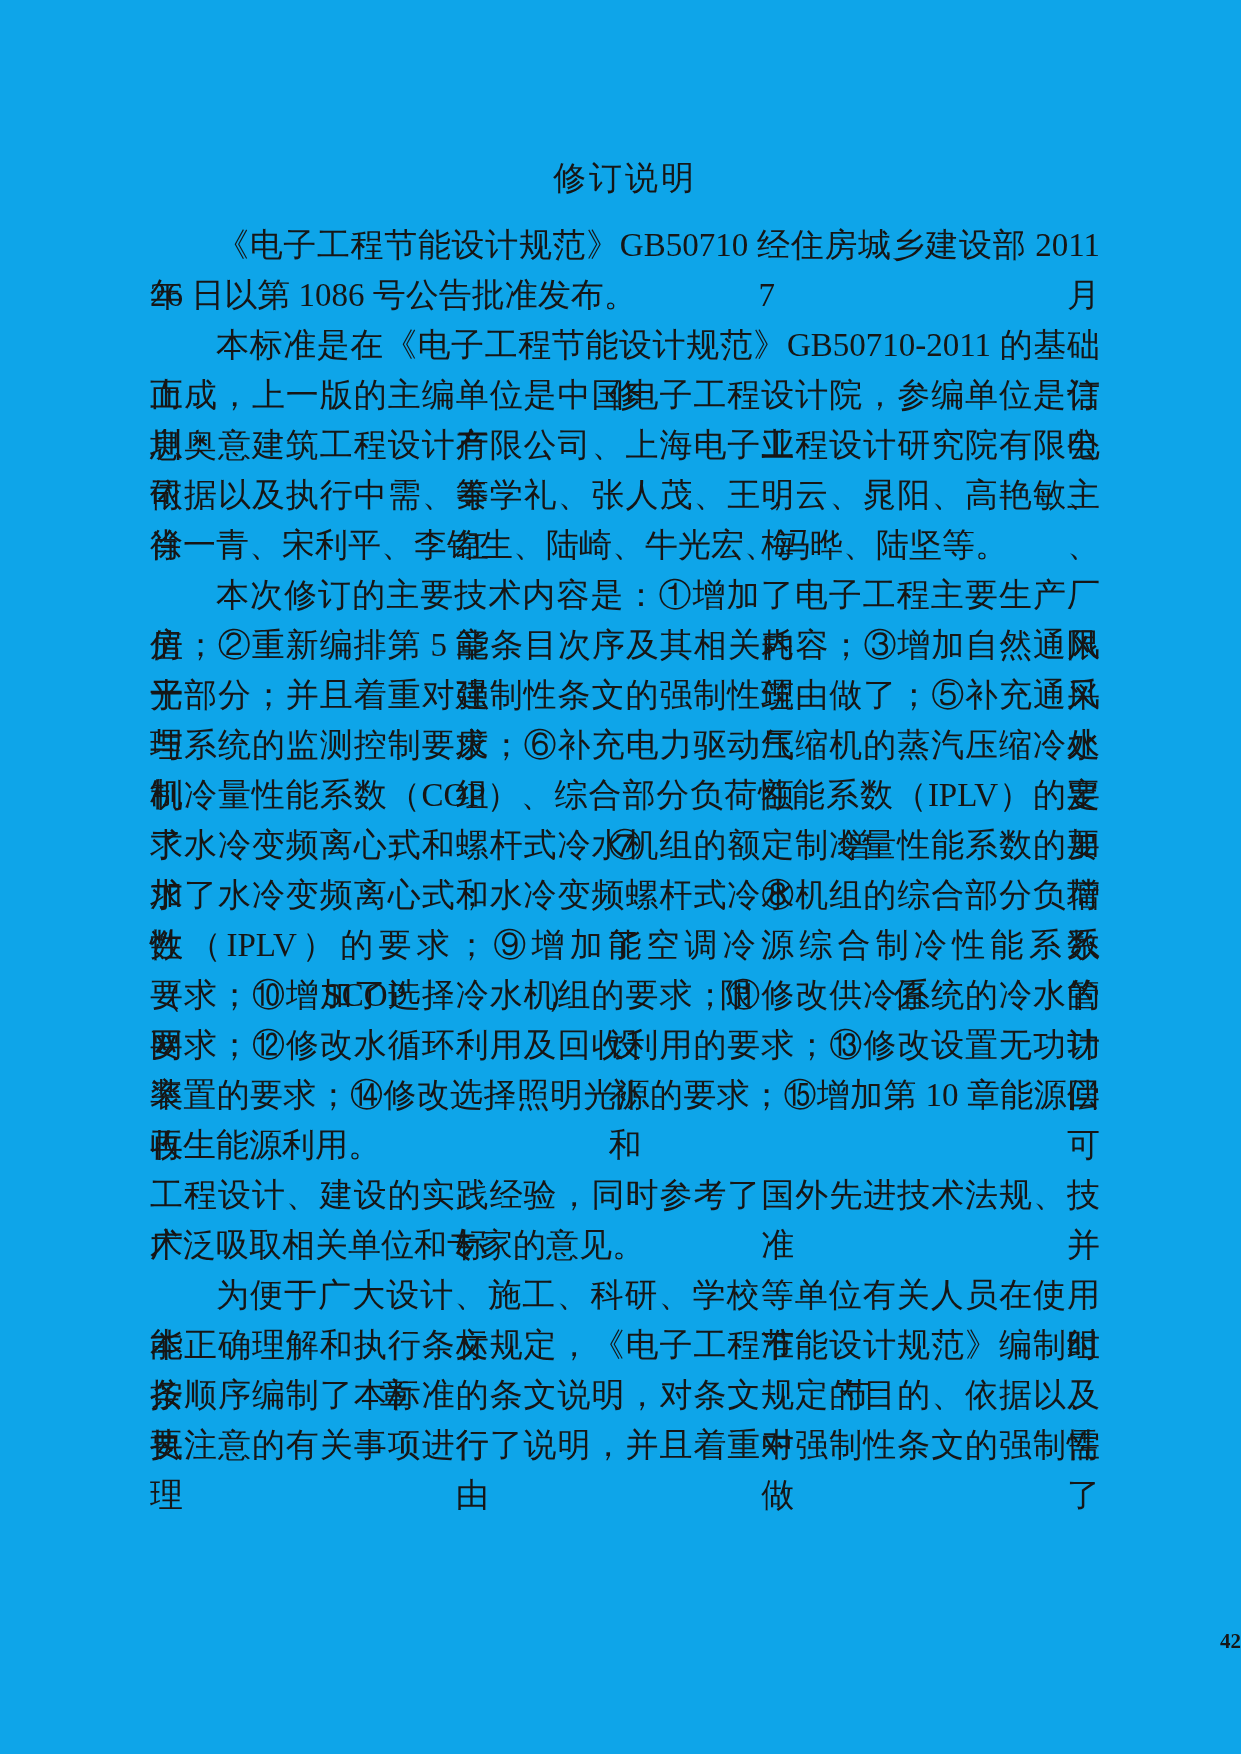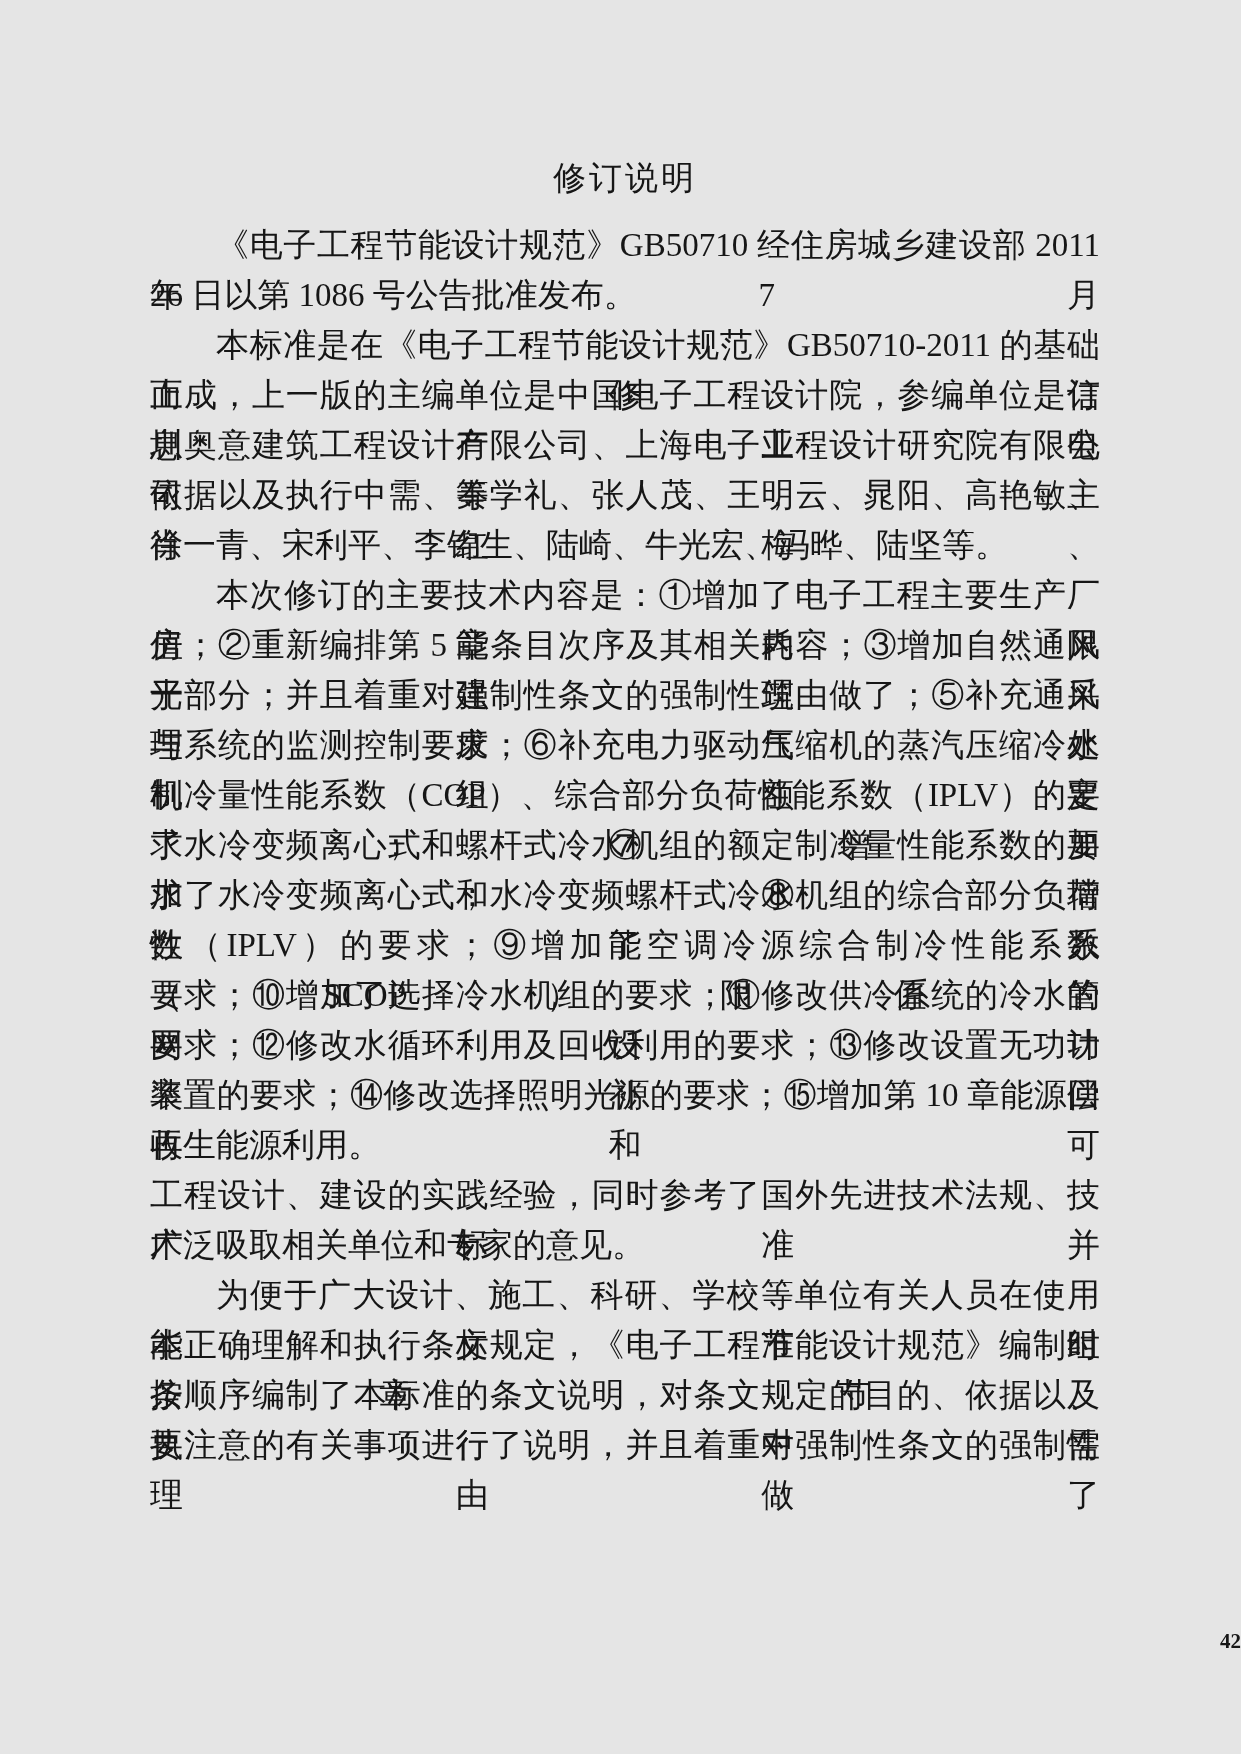--- a/index.html
+++ b/index.html
@@ -9,21 +9,21 @@
     background: #ffffff;
     position: relative;
     font-family: "Liberation Serif", "DejaVu Serif", serif;
     color: #161616;
   }
   .page {
     position: absolute;
     left: 0; top: 0;
     width: 1241px;
     height: 1754px;
-    background: #e5e5e5;
+    background: #0ea5e9;
     overflow: hidden;
   }
   .doc-title {
     position: absolute;
     left: 150px;
     top: 153px;
     width: 950px;
     height: 50px;
     line-height: 50px;
     text-align: center;

